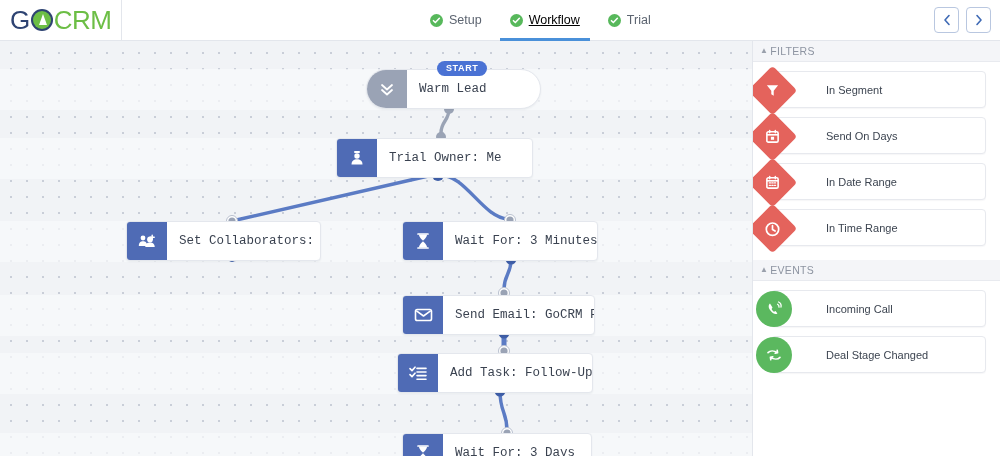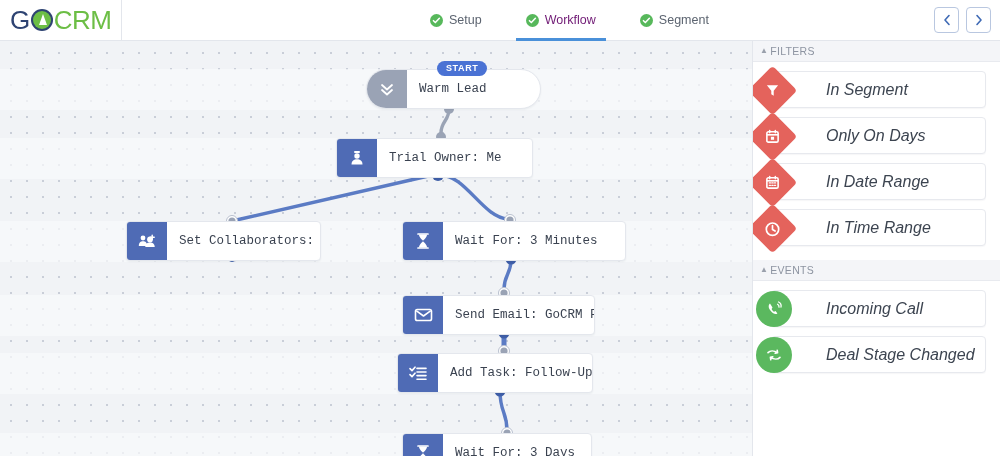--- a/index.html
+++ b/index.html
@@ -38,24 +38,24 @@
     background: #6cbe45;
   }
   .logo-mark::after {
     content: ""; position: absolute; left: 8px; top: 5px;
     width: 0; height: 0;
     border-left: 4px solid transparent;
     border-right: 4px solid transparent;
     border-bottom: 11px solid #ffffff;
   }
 
-  .steps { display: flex; align-items: center; gap: 44px; margin-left: 308px; height: 41px; }
+  .steps { display: flex; align-items: center; gap: 28px; margin-left: 308px; height: 41px; }
   .step { display: flex; align-items: center; gap: 6px; height: 41px; cursor: pointer; position: relative; }
   .step .lbl { font-size: 12.5px; color: #5c6470; }
-  .step.active .lbl { color: #701a75; }
+  .step.active .lbl { color: #000000; text-decoration: underline; }
   .step.active::after {
     content: ""; position: absolute; left: -10px; right: -10px; bottom: 0;
     height: 2.5px; background: #4a90d9;
   }
   .chk {
     width: 13px; height: 13px; border-radius: 50%; background: #57b85b;
     display: inline-flex; align-items: center; justify-content: center;
   }
   .chk svg { display: block; }
 
@@ -121,21 +121,21 @@
     font-size: 10.5px; color: #8d94a1; letter-spacing: 0.3px;
   }
   .caret { margin-right: 2px; font-size: 8px; color: #9aa0ac; line-height: 1; }
   .pal-item {
     position: relative; margin: 9px 14px 0 18px; height: 37px;
     background: #fff; border: 1px solid #e7e9ee; border-radius: 4px;
     display: flex; align-items: center; cursor: pointer;
     box-shadow: 0 1px 1px rgba(40,50,70,0.04);
   }
   .pal-item .name {
-    font-size: 16px; color: #3c4椒css; color: #3c4450; margin-left: 54px; font-style: italic;
+    font-size: 11px; color: #3c4椒css; color: #3c4450; margin-left: 54px;
   }
   .diamond {
     position: absolute; left: -17px; top: 1px;
     width: 35px; height: 35px; background: #e4635c;
     transform: rotate(45deg); border-radius: 4px;
     display: flex; align-items: center; justify-content: center;
   }
   .diamond .gl { transform: rotate(-45deg); display: flex; }
   .circle {
     position: absolute; left: -16px; top: 0px;
@@ -173,21 +173,21 @@
             </svg>
         </span>
         <span class="lbl">Workflow</span>
       </div>
       <div class="step">
         <span class="chk">
           <svg width="9" height="9" viewBox="0 0 10 10">
               <path d="M1.6 5.2 L3.7 7.3 L8.2 2.6" stroke="#fff" stroke-width="1.7" fill="none" stroke-linecap="round" stroke-linejoin="round"></path>
             </svg>
         </span>
-        <span class="lbl">Segment</span>
+        <span class="lbl">Trial</span>
       </div>
     </div>
 
     <div class="navbtns">
       <div class="navbtn">
         <svg width="10" height="12" viewBox="0 0 10 12">
             <path d="M7 1.5 L3 6 L7 10.5" stroke="#3f6ab5" stroke-width="1.6" fill="none" stroke-linecap="round" stroke-linejoin="round"></path>
           </svg>
       </div>
       <div class="navbtn">
@@ -267,21 +267,21 @@
           <circle cx="5" cy="6" r="2.4" fill="#fff"></circle>
           <path d="M0.8 14 C0.8 10.6 2.7 9.3 5 9.3 C7.3 9.3 9.2 10.6 9.2 14 Z" fill="#fff"></path>
           <circle cx="12" cy="7.5" r="2.9" fill="#fff"></circle>
           <path d="M7.3 15 C7.3 11.6 9.5 10.4 12 10.4 C14.5 10.4 16.7 11.6 16.7 15 Z" fill="#fff"></path>
           <path d="M14.2 3.2 L14.2 7.2 M12.2 5.2 L16.2 5.2" stroke="#fff" stroke-width="1.5" stroke-linecap="round"></path>
         </svg>
       </div>
       <div class="txt">Set Collaborators: 1 Collaborator</div>
     </div>
 
-    <div class="node" style="left:402px; top:180px; width:224px;">
+    <div class="node" style="left:402px; top:180px; width:196px;">
       <div class="ic">
         <svg width="16" height="18" viewBox="0 0 16 18">
           <path d="M3 2 H13 M3 16 H13" stroke="#fff" stroke-width="1.7" stroke-linecap="round"></path>
           <path d="M4 2.5 C4 6 8 8 8 9 C8 8 12 6 12 2.5 Z" fill="#fff"></path>
           <path d="M4 15.5 C4 12 8 10 8 9 C8 10 12 12 12 15.5 Z" fill="#fff"></path>
         </svg>
       </div>
       <div class="txt">Wait For: 3 Minutes</div>
     </div>
 
@@ -340,21 +340,21 @@
       <span class="diamond">
           <span class="gl">
         <svg width="15" height="15" viewBox="0 0 16 16">
           <rect x="2" y="3" width="12" height="11" rx="1.6" fill="none" stroke="#fff" stroke-width="1.7"></rect>
           <path d="M2 6.2 H14" stroke="#fff" stroke-width="1.7"></path>
           <rect x="6.3" y="8.3" width="3.4" height="3.2" fill="#fff"></rect>
           <path d="M5 1.6 V4 M11 1.6 V4" stroke="#fff" stroke-width="1.6" stroke-linecap="round"></path>
         </svg>
       </span>
         </span>
-      <span class="name">Only On Days</span>
+      <span class="name">Send On Days</span>
     </div>
 
     <div class="pal-item">
       <span class="diamond">
           <span class="gl">
         <svg width="15" height="15" viewBox="0 0 16 16">
           <rect x="2" y="3" width="12" height="11" rx="1.6" fill="none" stroke="#fff" stroke-width="1.7"></rect>
           <path d="M2 6.2 H14" stroke="#fff" stroke-width="1.7"></path>
           <path d="M4.6 8.4 h1.3 M7.3 8.4 h1.3 M10 8.4 h1.3 M4.6 11 h1.3 M7.3 11 h1.3 M10 11 h1.3" stroke="#fff" stroke-width="1.4" stroke-linecap="round"></path>
           <path d="M5 1.6 V4 M11 1.6 V4" stroke="#fff" stroke-width="1.6" stroke-linecap="round"></path>

